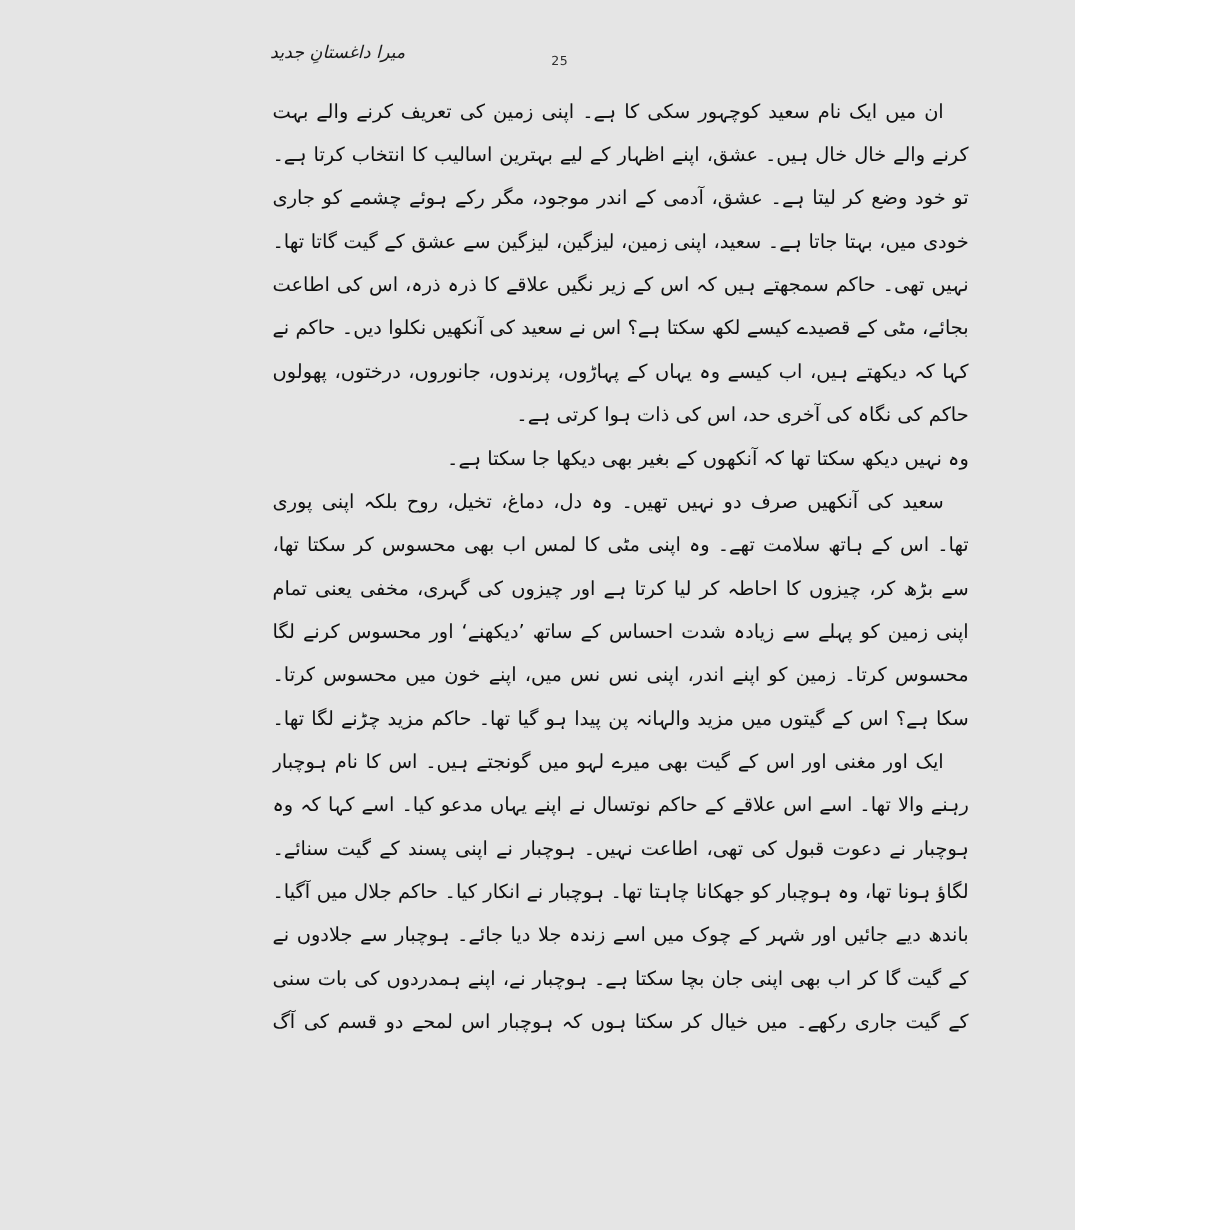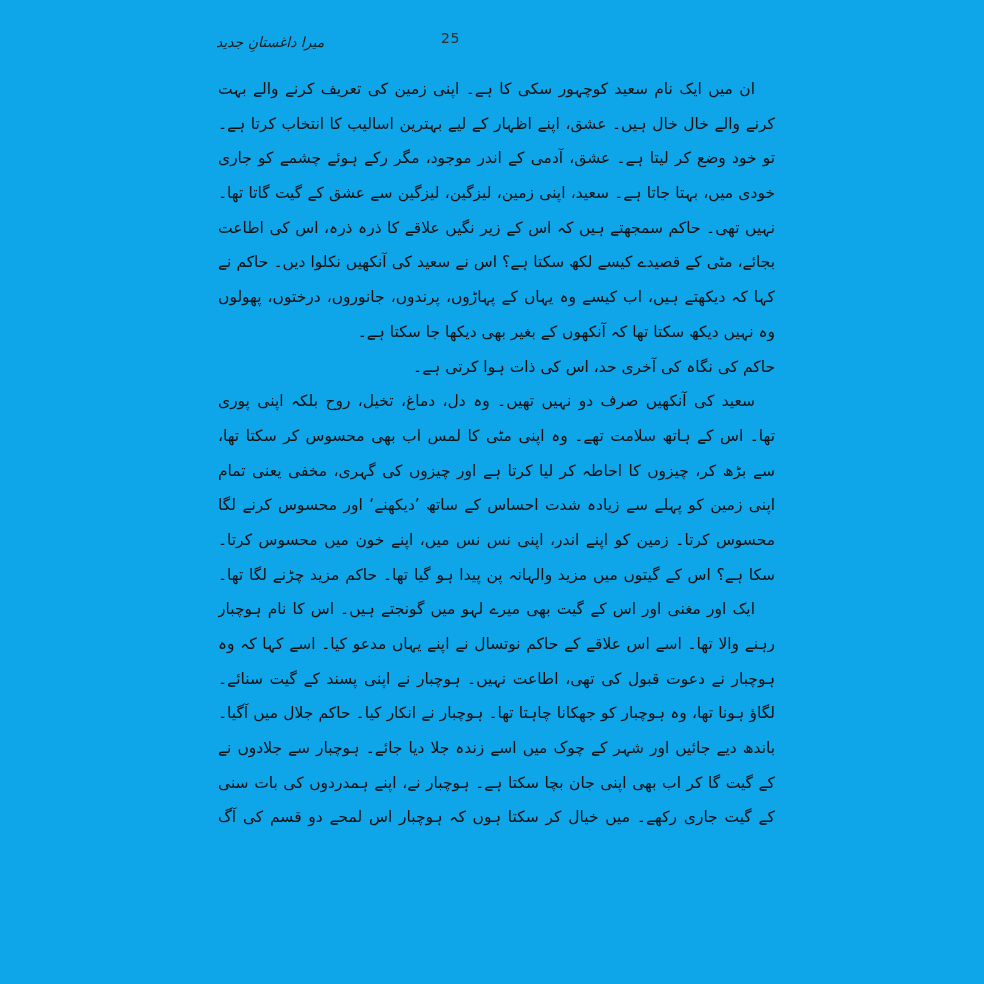--- a/index.html
+++ b/index.html
@@ -1,40 +1,40 @@
 <!DOCTYPE html>
 <html lang="ur"><head>
 <meta charset="utf-8">
 <style>
   html, body { margin: 0; padding: 0; background: #ffffff; }
   .page {
     position: relative;
-    width: 984px;
+    width: 860px;
     height: 984px;
-    background: #0ea5e9;
+    background: #e5e5e5;
     font-family: "DejaVu Sans", sans-serif;
     color: #121212;
     overflow: hidden;
   }
   .header { position: absolute; top: 0; left: 0; width: 100%; height: 70px; }
   .book-title {
     position: absolute;
     left: 216px;
     top: 34px;
     direction: rtl;
     font-size: 14px;
     font-style: italic;
     color: #1a1a1a;
     white-space: nowrap;
   }
   .page-number {
     position: absolute;
     left: 441px;
-    top: 30px;
-    font-size: 14px;
+    top: 44px;
+    font-size: 10px;
     color: #2e2e2e;
     letter-spacing: 0.5px;
   }
   .body-text {
     position: absolute;
     left: 218px;
     top: 72px;
     width: 557px;
     direction: rtl;
     unicode-bidi: embed;
@@ -60,22 +60,22 @@
   </div>
 
   <div class="body-text" id="body-text">
       <div class="line style-first">ان میں ایک نام سعید کوچہور سکی کا ہے۔ اپنی زمین کی تعریف کرنے والے بہت ہیں، اپنی زمین سے عشق</div>
       <div class="line style-full">کرنے والے خال خال ہیں۔ عشق، اپنے اظہار کے لیے بہترین اسالیب کا انتخاب کرتا ہے۔ یہ اسالیب موجود نہ ہوں</div>
       <div class="line style-full">تو خود وضع کر لیتا ہے۔ عشق، آدمی کے اندر موجود، مگر رکے ہوئے چشمے کو جاری کرتا ہے، جو ایک عالم شوق و بے</div>
       <div class="line style-full">خودی میں، بہتا جاتا ہے۔ سعید، اپنی زمین، لیزگین، لیزگین سے عشق کے گیت گاتا تھا۔ یہ بات، لیزگین کے حاکم کو پسند</div>
       <div class="line style-full">نہیں تھی۔ حاکم سمجھتے ہیں کہ اس کے زیر نگیں علاقے کا ذرہ ذرہ، اس کی اطاعت کا پابند ہے۔ سعید حاکم کی مدح کے</div>
       <div class="line style-full">بجائے، مٹی کے قصیدے کیسے لکھ سکتا ہے؟ اس نے سعید کی آنکھیں نکلوا دیں۔ حاکم نے شیطانی قہقہہ لگاتے ہوئے</div>
       <div class="line style-full">کہا کہ دیکھتے ہیں، اب کیسے وہ یہاں کے پہاڑوں، پرندوں، جانوروں، درختوں، پھولوں اور موسموں کے گیت گاتا</div>
+      <div class="line style-end">حاکم کی نگاہ کی آخری حد، اس کی ذات ہوا کرتی ہے۔</div>
       <div class="line style-end">وہ نہیں دیکھ سکتا تھا کہ آنکھوں کے بغیر بھی دیکھا جا سکتا ہے۔</div>
-      <div class="line style-end">حاکم کی نگاہ کی آخری حد، اس کی ذات ہوا کرتی ہے۔</div>
       <div class="line style-first">سعید کی آنکھیں صرف دو نہیں تھیں۔ وہ دل، دماغ، تخیل، روح بلکہ اپنی پوری ہستی کی مدد سے دیکھ سکتا</div>
       <div class="line style-full">تھا۔ اس کے ہاتھ سلامت تھے۔ وہ اپنی مٹی کا لمس اب بھی محسوس کر سکتا تھا، پورے بدن سے۔ لمس، دو آنکھوں</div>
       <div class="line style-full">سے بڑھ کر، چیزوں کا احاطہ کر لیا کرتا ہے اور چیزوں کی گہری، مخفی یعنی تمام سطحوں کو محسوس کر لیا کرتا ہے۔ اب وہ</div>
       <div class="line style-full">اپنی زمین کو پہلے سے زیادہ شدت احساس کے ساتھ ’دیکھنے‘ اور محسوس کرنے لگا تھا۔ وہ زمین اور اس کی ہر چیز کا لمس</div>
       <div class="line style-full">محسوس کرتا۔ زمین کو اپنے اندر، اپنی نس نس میں، اپنے خون میں محسوس کرتا۔ اندر کی زمین، آدمی سے کون چھین</div>
       <div class="line style-full">سکا ہے؟ اس کے گیتوں میں مزید والہانہ پن پیدا ہو گیا تھا۔ حاکم مزید چڑنے لگا تھا۔ اس نے حاکم کو چڑانا ختم نہیں کیا۔</div>
       <div class="line style-first">ایک اور مغنی اور اس کے گیت بھی میرے لہو میں گونجتے ہیں۔ اس کا نام ہوچبار تھا۔ وہ ہونزا علاقے کا</div>
       <div class="line style-full">رہنے والا تھا۔ اسے اس علاقے کے حاکم نوتسال نے اپنے یہاں مدعو کیا۔ اسے کہا کہ وہ اس کی پسند کے گیت گائے۔</div>
       <div class="line style-full">ہوچبار نے دعوت قبول کی تھی، اطاعت نہیں۔ ہوچبار نے اپنی پسند کے گیت سنائے۔ نوتسال کو گیت سنگیت سے کیا</div>
       <div class="line style-full">لگاؤ ہونا تھا، وہ ہوچبار کو جھکانا چاہتا تھا۔ ہوچبار نے انکار کیا۔ حاکم جلال میں آگیا۔ اس نے حکم دیا کہ اس کے ہاتھ پاؤں</div>

